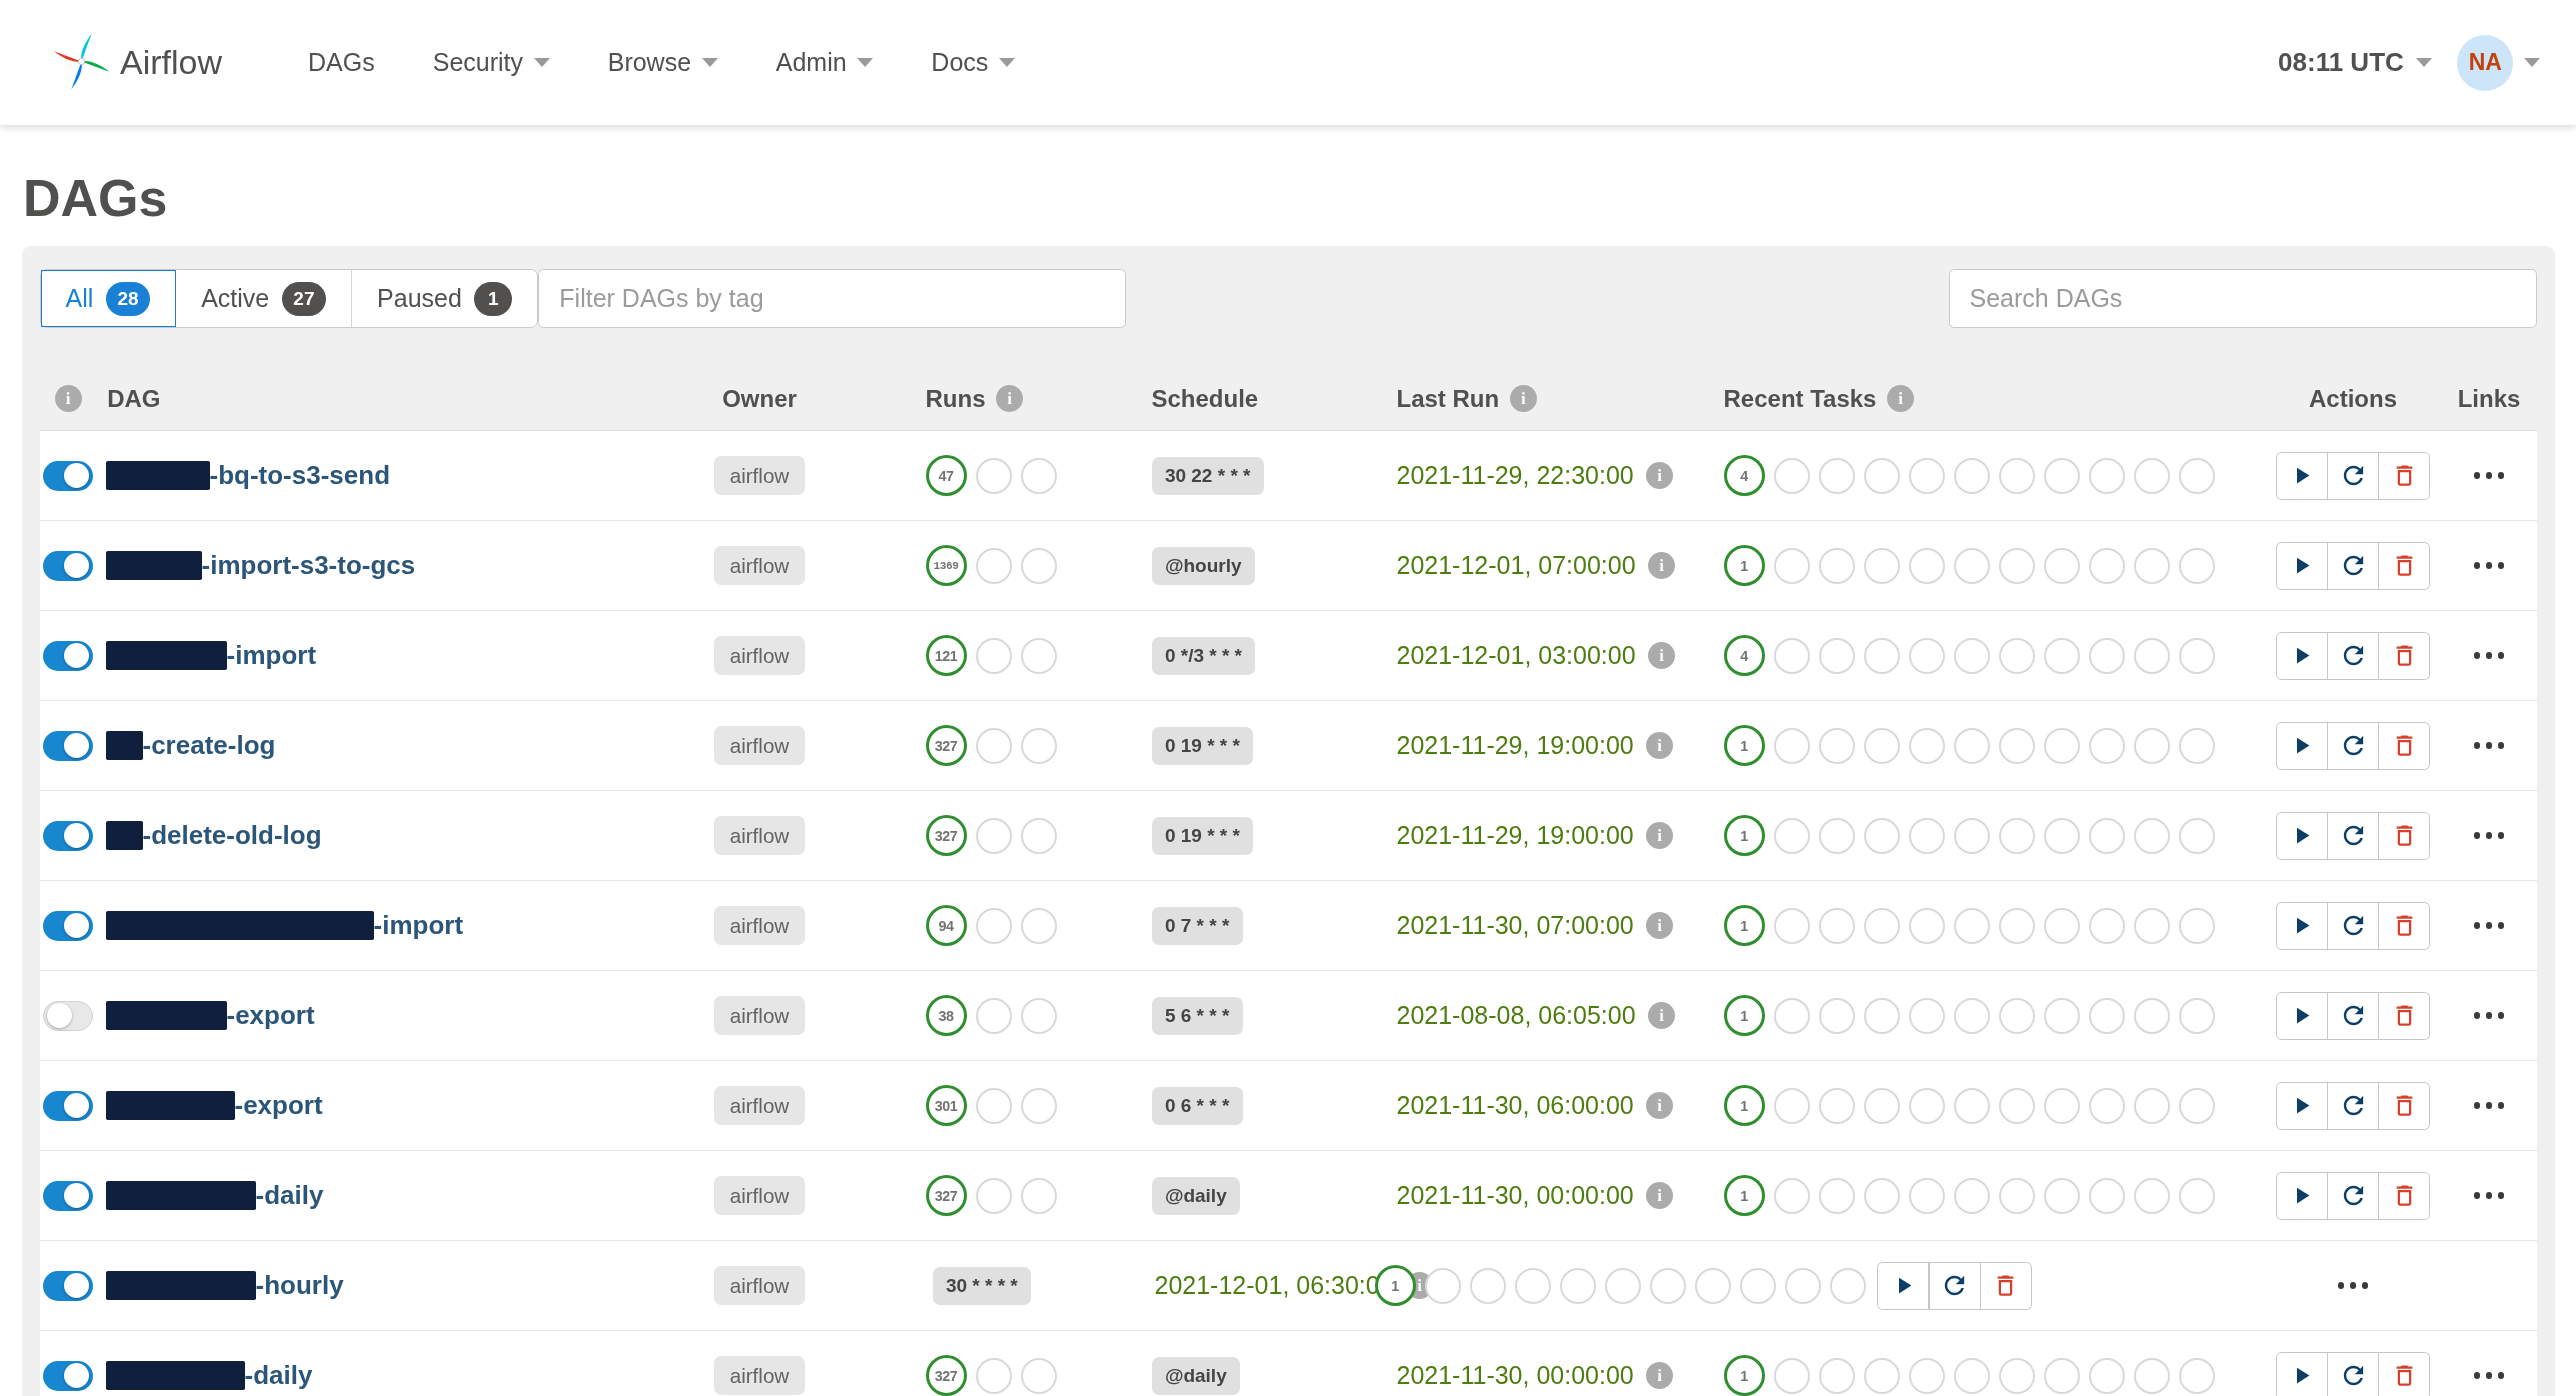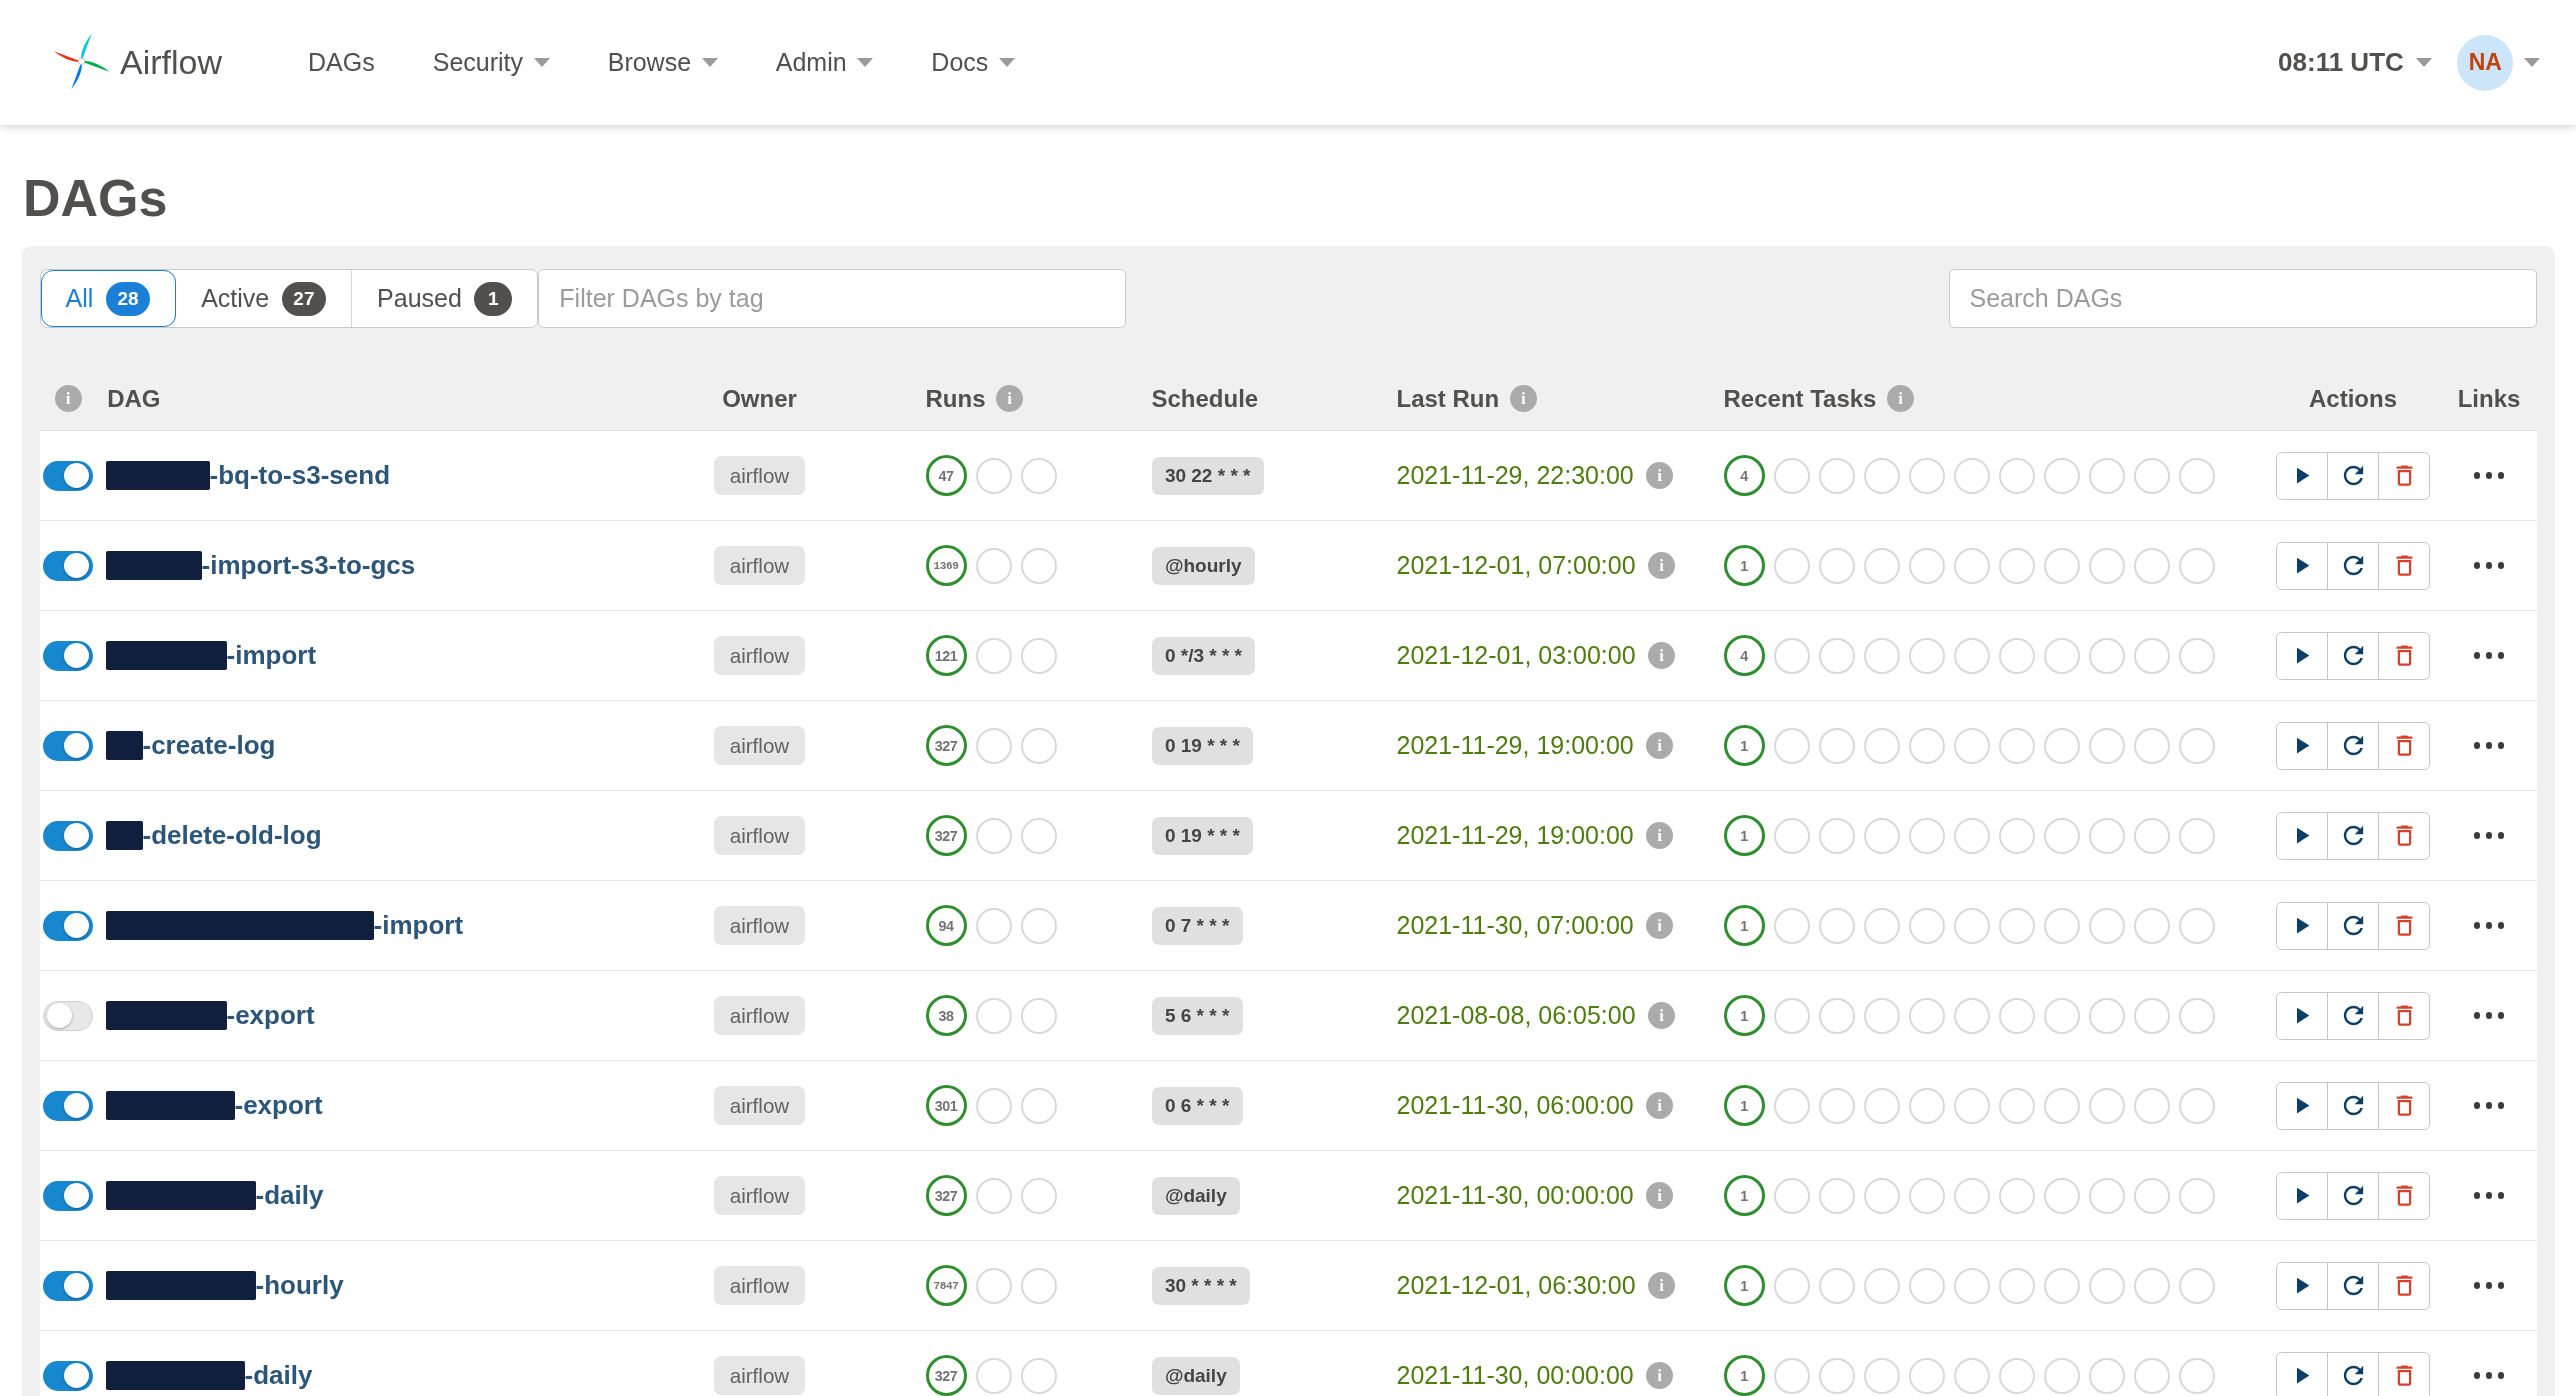--- a/index.html
+++ b/index.html
@@ -27,21 +27,21 @@
   .panel { margin: 0 21.5px; background: #f0f0f0; border-radius: 9px; padding: 23px 18px 36px 18px;
     min-height: 1254px; }
 
   
   .toolbar { display: flex; align-items: center; margin-bottom: 39px; }
   .tabs { display: flex; align-items: stretch; background: #fff; border: 0.9px solid #c9c9c9;
     border-radius: 7.2px; height: 59px; overflow: visible; }
   .tab { display: flex; align-items: center; gap: 12.5px; padding: 0 25px; font-size: 25px;
     color: #51504f; cursor: pointer; border-right: 0.9px solid #d6d6d6; }
   .tab:last-child { border-right: none; }
-  .tab.active { outline: 1.8px solid #1a80d6; outline-offset: -1.8px; border-radius: 12px;
+  .tab.active { outline: 1.8px solid #1a80d6; outline-offset: -1.8px; border-radius: 0;
     color: #1a80d6; }
   .badge { min-width: 38px; height: 34px; border-radius: 17px; padding: 0 11.6px;
     background: #51504f; color: #fff; font-size: 19px; font-weight: bold;
     display: flex; align-items: center; justify-content: center; }
   .badge.blue { background: #1a80d6; }
   .text-input { height: 59px; border: 0.9px solid #c9c9c9; border-radius: 5.4px; background: #fff;
     font-size: 25px; padding: 0 20px; color: #444; font-family: inherit; }
   .text-input::placeholder { color: #9b9b9b; }
   .filter-input { width: 588px; }
   .search-input { width: 588px; margin-left: auto; }
@@ -812,25 +812,20 @@
             <div class="knob"></div>
           </div>
     </div>
     <div class="cell c-dag">
       <span class="redaction" style="width: 150px;"></span>
       <a class="dag-name">-hourly</a>
     </div>
     <div class="cell c-owner">
       <span class="owner-badge">airflow</span>
     </div>
-    <div class="cell c-runs">
-      <div class="circle green tight">7847</div>
-    <div class="circle"></div>
-          <div class="circle"></div>
-        </div>
     <div class="cell c-schedule">
       <span class="schedule-badge">30 * * * *</span>
     </div>
     <div class="cell c-lastrun">
       <a class="last-run">2021-12-01, 06:30:00</a>
       <span class="info">i</span>
     </div>
     <div class="cell c-recent">
       <div class="circle green">1</div>
     <div class="circle"></div>

